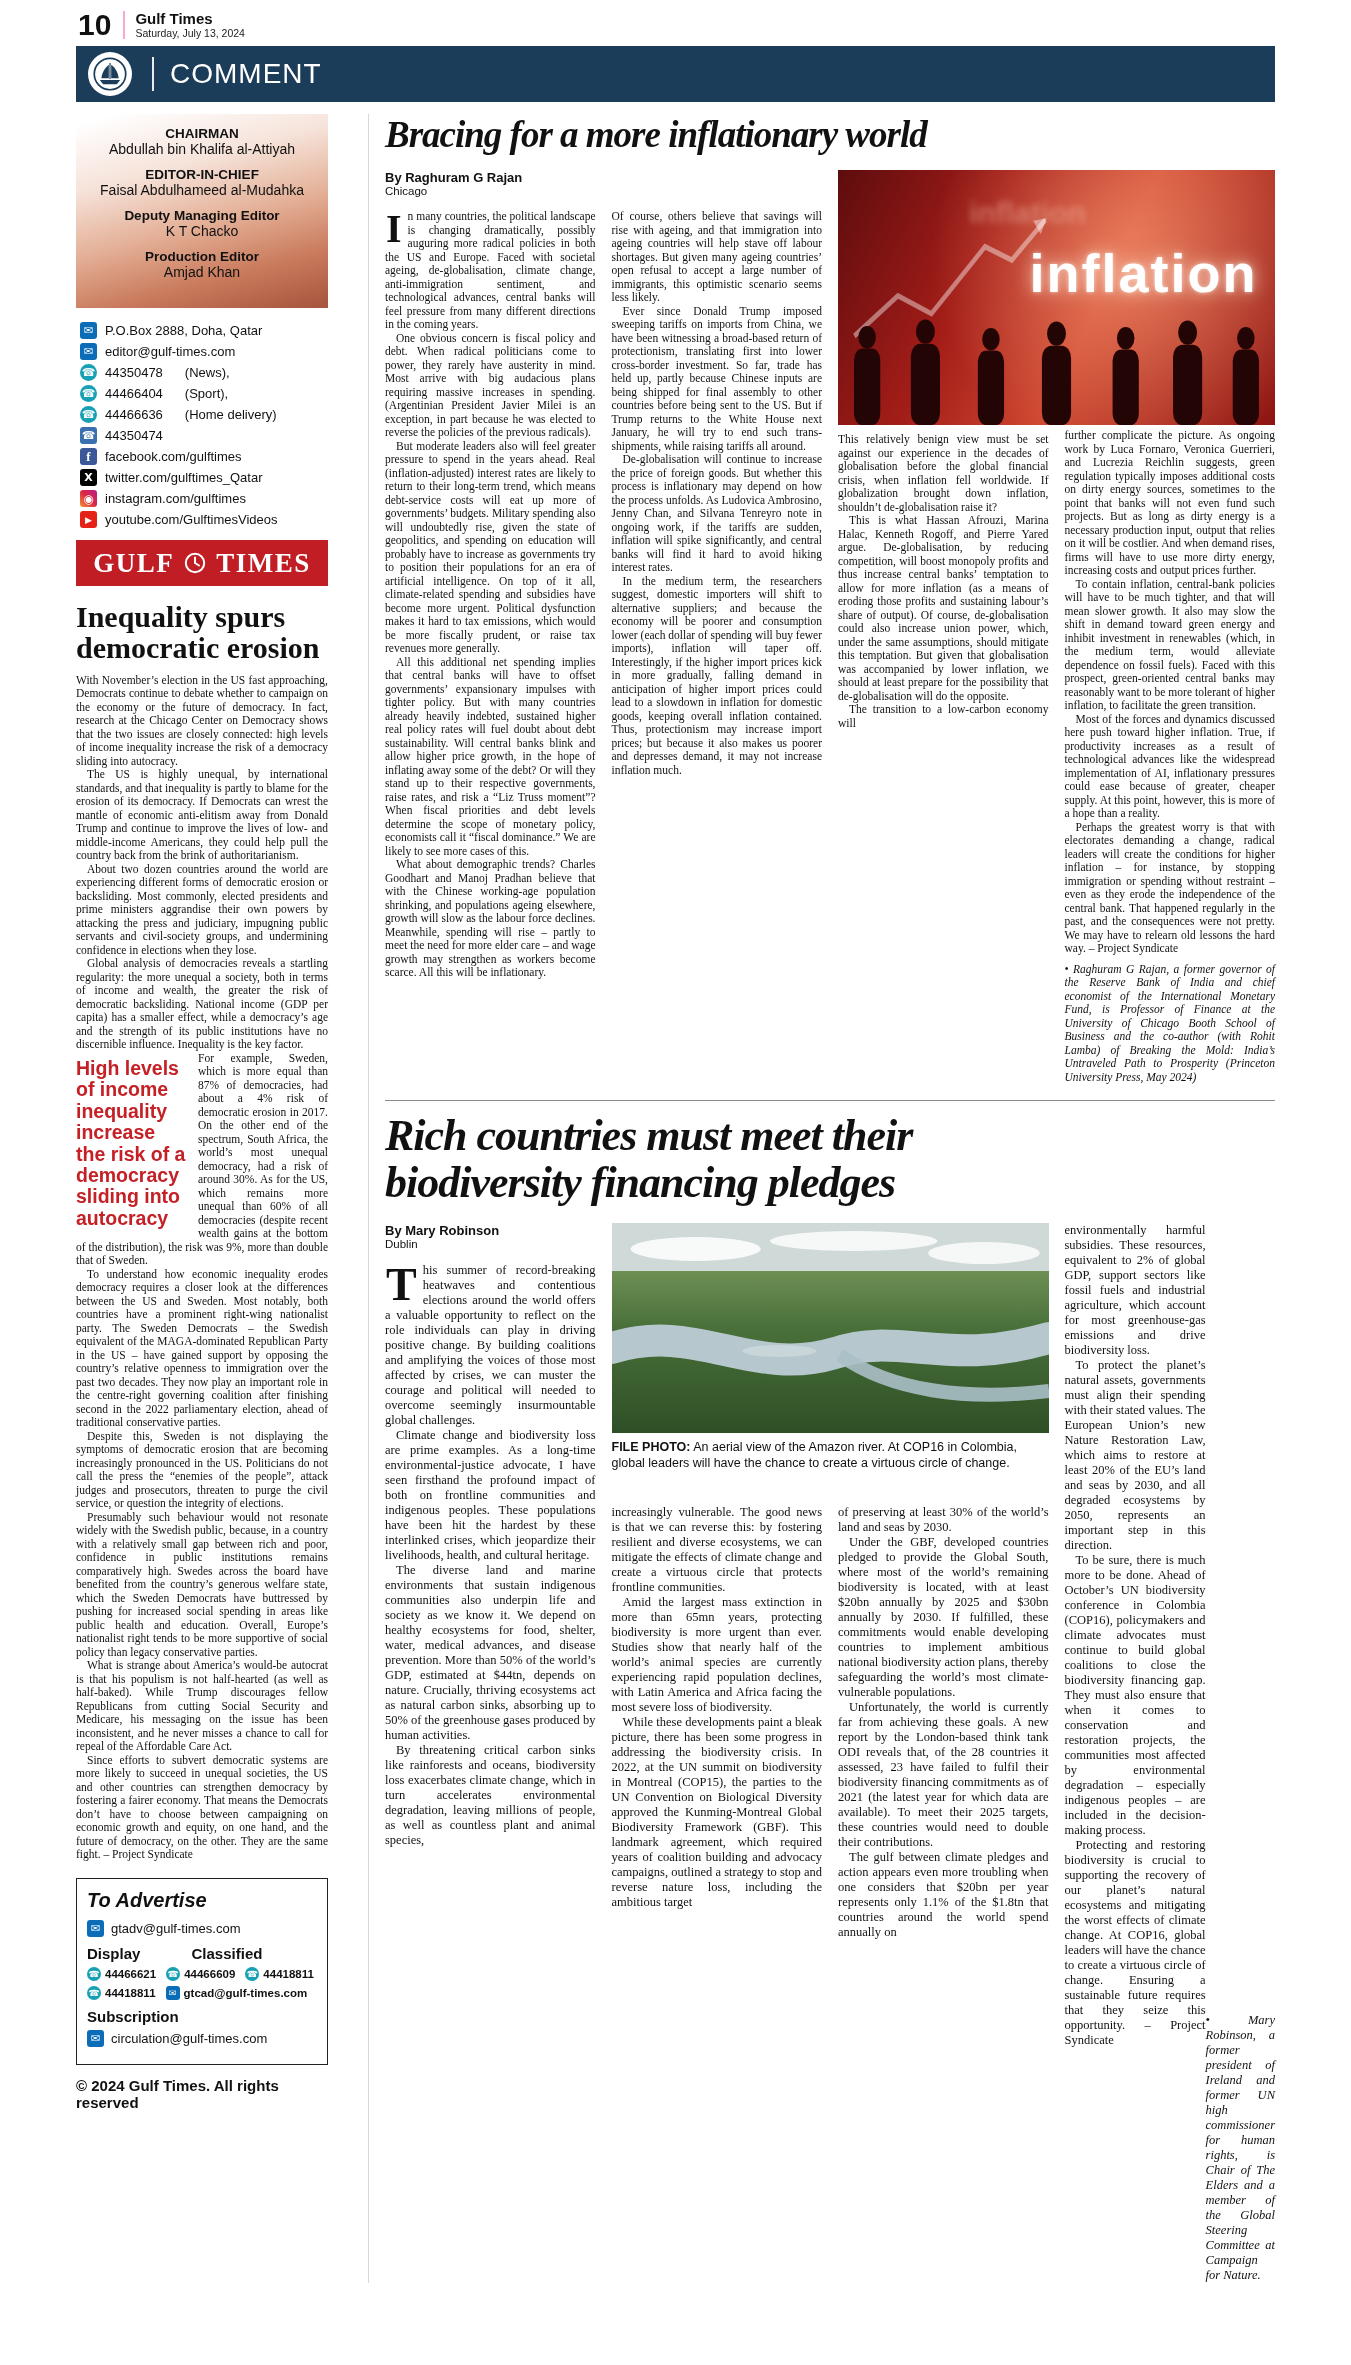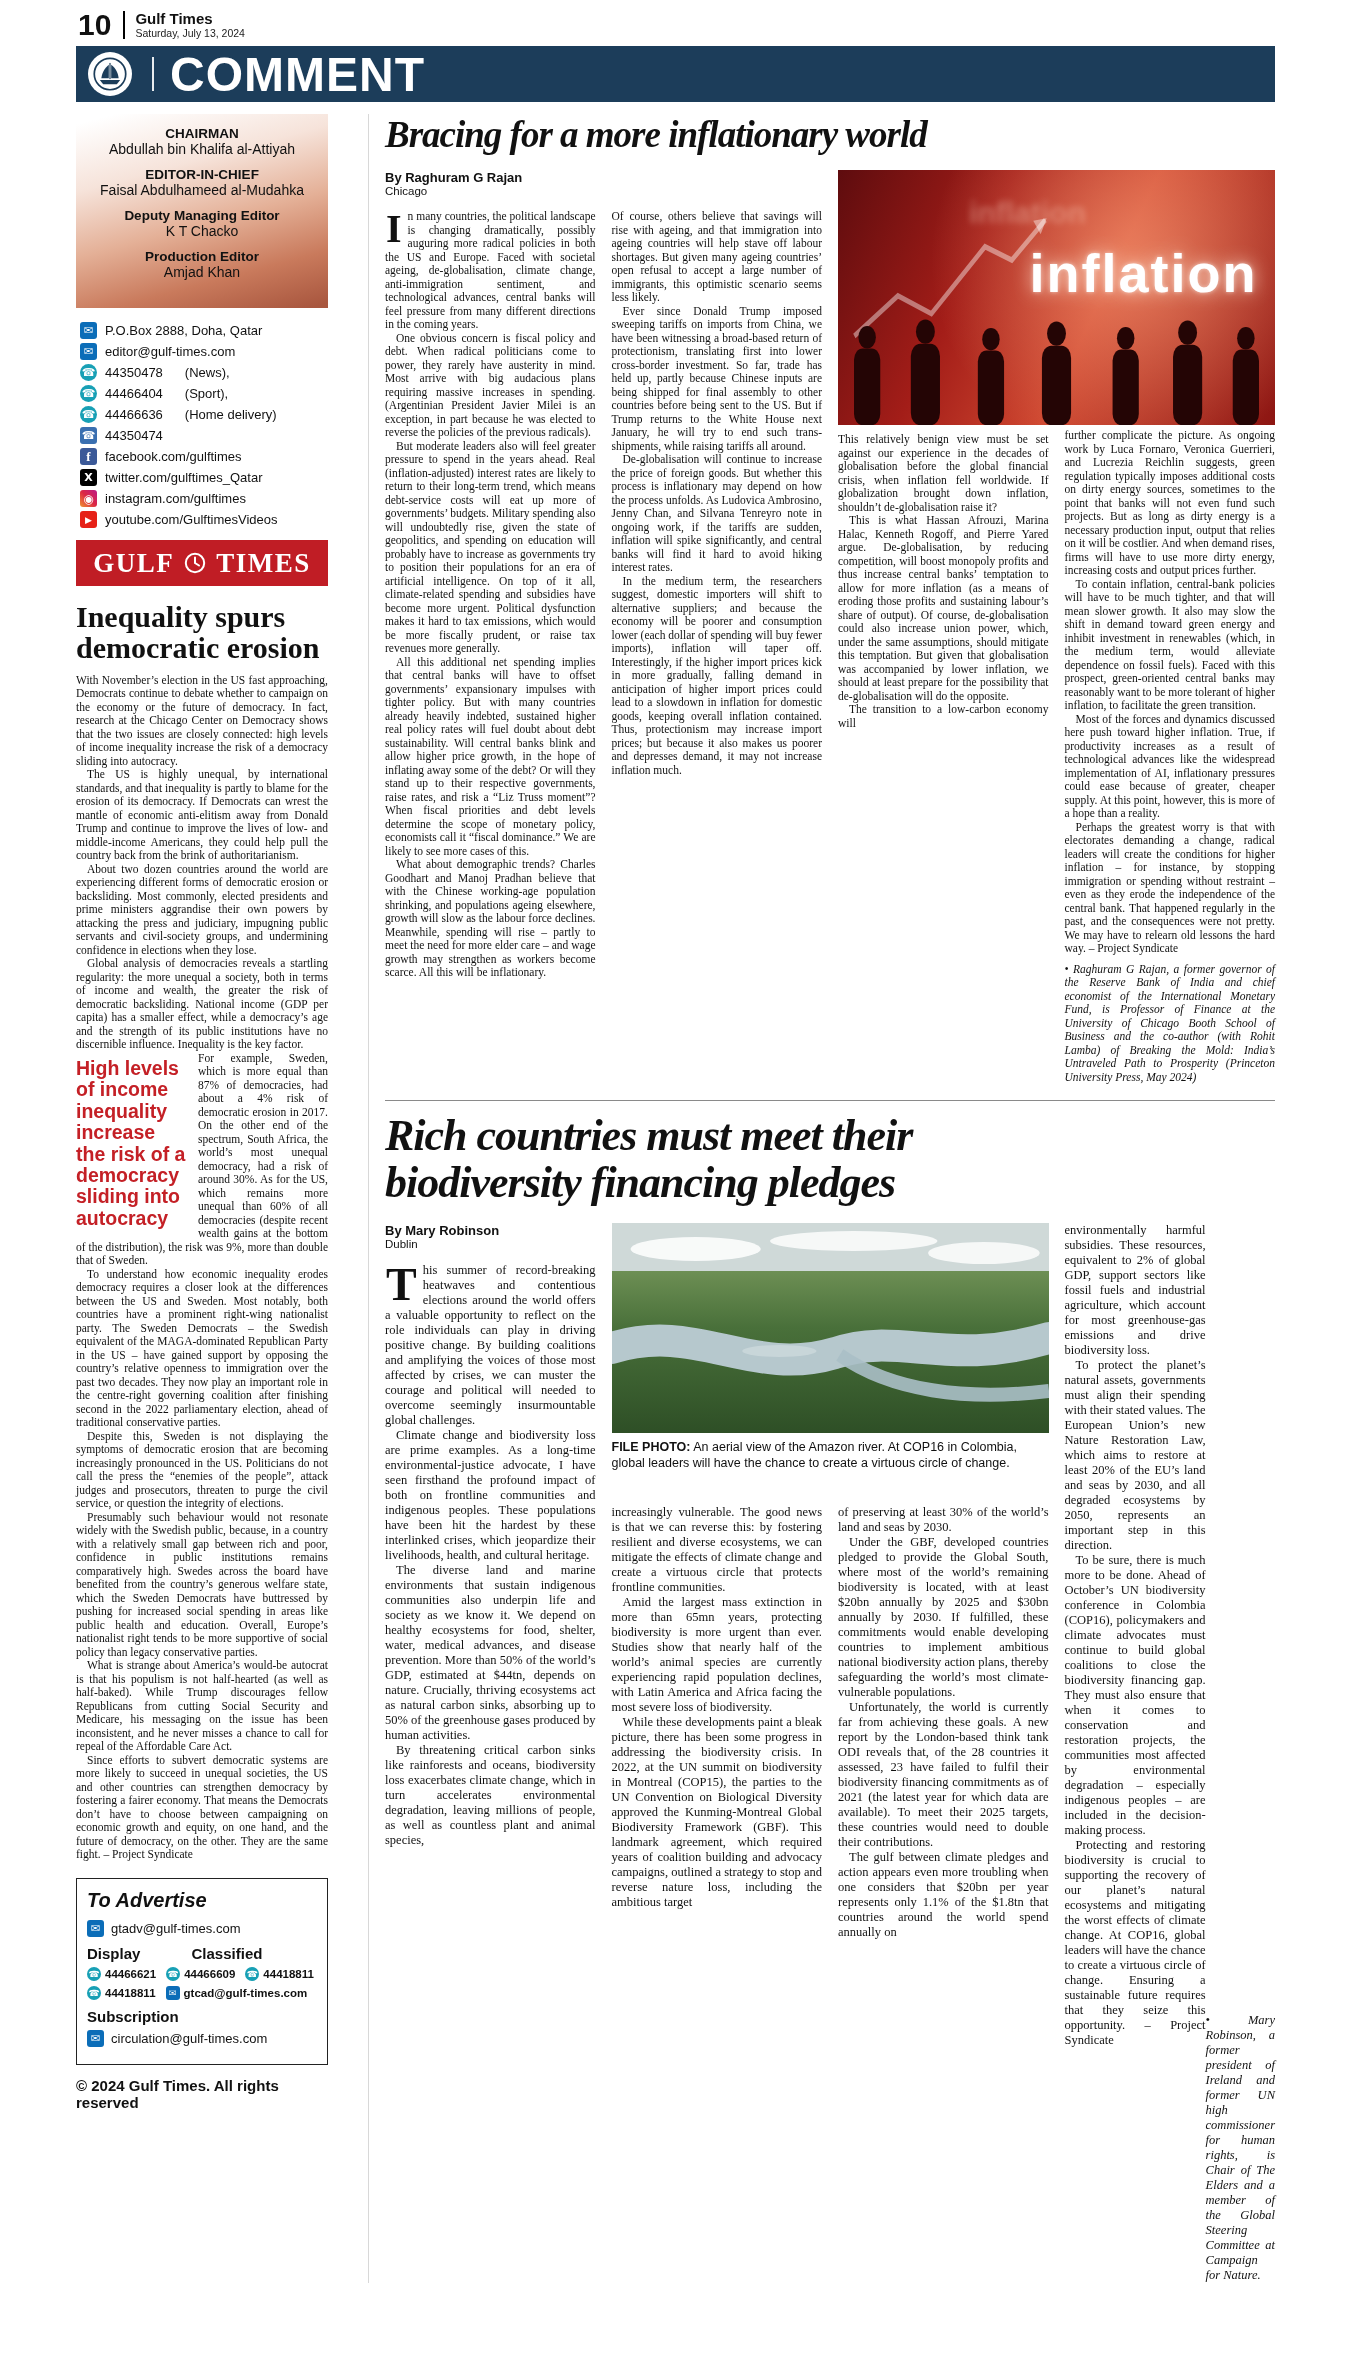--- a/index.html
+++ b/index.html
@@ -6,28 +6,28 @@
   * { box-sizing: border-box; }
   html,body { margin:0; padding:0; background:#fff; }
   .page {
     width:1235px; height:2365px; margin:0 auto; background:#fff;
     padding:8px 18px 14px; overflow:hidden; color:#111;
     font-family:"Liberation Serif", serif;
   }
   
   .top-header { display:flex; align-items:center; gap:12px; padding:2px 2px 6px; }
   .page-num { font-family:"Liberation Sans",sans-serif; font-size:30px; font-weight:bold; line-height:1; }
-  .paper-block { border-left:2px solid #000000; padding-left:10px; }
+  .paper-block { border-left:2px solid #f9a8d4; padding-left:10px; }
   .paper-name { font-family:"Liberation Sans",sans-serif; font-weight:bold; font-size:15px; line-height:1.1; }
   .paper-date { font-family:"Liberation Sans",sans-serif; font-size:10.5px; color:#222; }
   
   .banner { background:#1c3d5a; height:56px; display:flex; align-items:center; padding:0 12px; }
   .banner-logo { width:44px; height:44px; background:#fff; border-radius:50%; display:flex; align-items:center; justify-content:center; flex:0 0 44px; }
   .banner-divider { width:2px; height:34px; background:rgba(255,255,255,.9); margin:0 16px 0 20px; }
-  .banner-title { color:#fff; font-family:"Liberation Sans",sans-serif; font-size:48px; font-weight:bold; letter-spacing:1px; }
+  .banner-title { color:#fff; font-family:"Liberation Sans",sans-serif; font-size:28px; font-weight:normal; letter-spacing:1px; }
   
   .content { display:grid; grid-template-columns:252px 1fr; column-gap:18px; margin-top:12px;gap:40px; }
   .main-col { border-left:1px solid #d8d8d8; padding-left:16px; }
   
   .masthead {
     background:linear-gradient(165deg,#ffffff 4%,#f6e3da 30%,#e4b097 55%,#c97a5c 78%,#a9573f 98%);
     text-align:center; padding:12px 8px 18px; font-family:"Liberation Sans",sans-serif;
   }
   .role { margin-bottom:10px; }
   .role-title { font-weight:bold; font-size:13.5px; }

